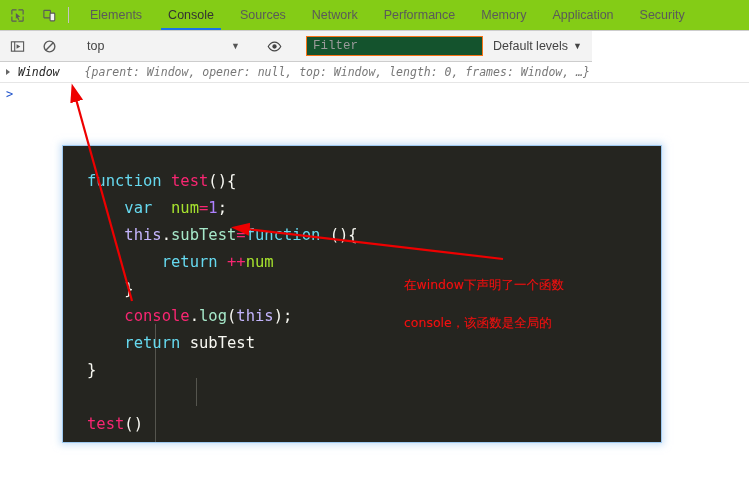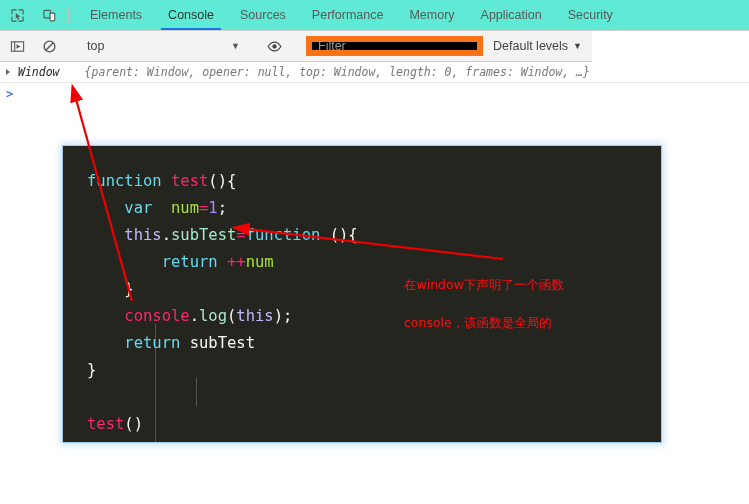--- a/index.html
+++ b/index.html
@@ -13,21 +13,21 @@
   #app {
     position: relative;
     width: 749px; height: 504px;
     background: #ffffff;
   }
 
   
   .tabbar {
     position: absolute; left: 0; top: 0;
     width: 749px; height: 31px;
-    background: #5eead4;
+    background: #84cc16;
     border-bottom: 1px solid #cdcdcd;
     display: flex; align-items: stretch;
   }
   .tool-icons {
     display: flex; align-items: center;
     padding-left: 6px; gap: 10px;
   }
   .ticon {
     width: 22px; height: 22px;
     display: flex; align-items: center; justify-content: center;
@@ -69,27 +69,28 @@
     padding: 0 6px;
     font-size: 12.5px; color: #444;
     justify-content: space-between;
     cursor: pointer;
   }
   .ctx-select .caret { font-size: 9px; color: #555; }
   .filter-input {
     flex: 1;
     height: 20px;
     margin: 0 4px;
-    background: #000000;
-    border: 6px solid #f97316;
+    background: #14532d;
+    border: 1px solid #f97316;
     display: flex; align-items: center;
     padding: 0 6px;
     font-size: 12.5px;
     color: #9a9a9a;
     cursor: text;
+    font-family: Liberation Mono, monospace;
   }
   .levels {
     display: flex; align-items: center; gap: 5px;
     padding: 0 10px 0 6px;
     font-size: 12.5px; color: #444;
     white-space: nowrap;
     cursor: pointer;
   }
   .levels .caret { font-size: 9px; }
 
@@ -207,20 +208,23 @@
     <div class="vsep"></div>
     <div class="tabs">
       <div class="tab">
           <span>Elements</span>
         </div>
       <div class="tab active">
           <span>Console</span>
         </div>
       <div class="tab">
           <span>Sources</span>
+        </div>
+      <div class="tab">
+          <span>Network</span>
         </div>
       <div class="tab">
           <span>Performance</span>
         </div>
       <div class="tab">
           <span>Memory</span>
         </div>
       <div class="tab">
           <span>Application</span>
         </div>

